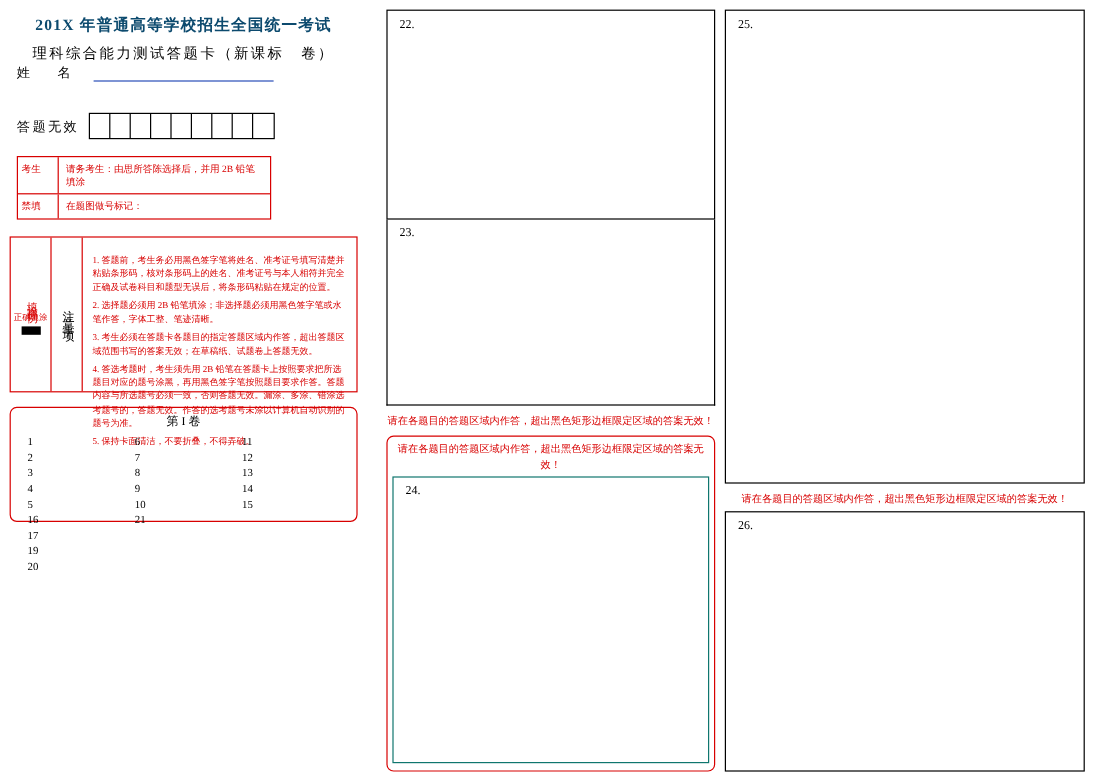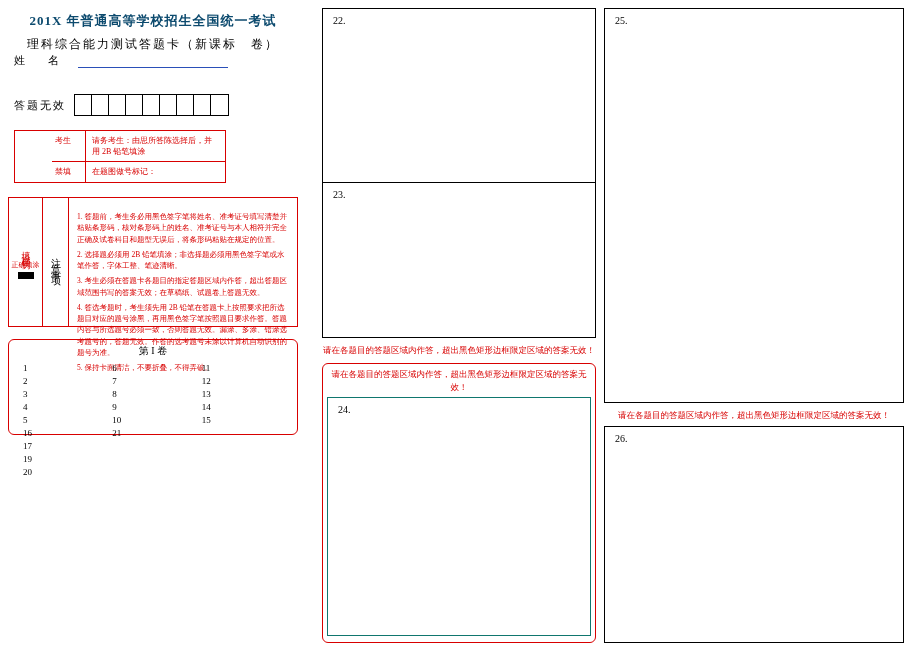--- a/index.html
+++ b/index.html
@@ -63,21 +63,20 @@
   .ticket-boxes span {
     width: 17px;
     border-right: 1px solid #000;
   }
   .ticket-boxes span:last-child { border-right: none; }
   .redbox {
     border: 1px solid #d80000;
     margin-top: 14px;
     width: 212px;
     margin-left: 6px;
-    padding-left: 37px;
   }
   .redbox-row {
     display: flex;
     font-size: 8px;
     color: #d80000;
     line-height: 1.4;
   }
   .redbox-row + .redbox-row { border-top: 1px solid #d80000; }
   .redbox-left {
     width: 34px;
@@ -95,20 +94,21 @@
   .notes-left {
     width: 34px;
     border-right: 1px solid #d80000;
     display: flex;
     flex-direction: column;
     align-items: center;
     justify-content: center;
     color: #d80000;
     font-size: 9px;
     padding: 4px 2px;
+    font-family: Liberation Mono, monospace;
   }
   .notes-left .vtitle { writing-mode: vertical-rl; letter-spacing: 3px; margin-bottom: 4px;}
   .notes-left .mark-label { font-size: 7px; color:#d80000; margin-bottom:2px;}
   .notes-left .mark {
     width: 16px; height: 7px; background: #000;
   }
   .notes-mid {
     width: 26px;
     border-right: 1px solid #d80000;
     display:flex; align-items:center; justify-content:center;

